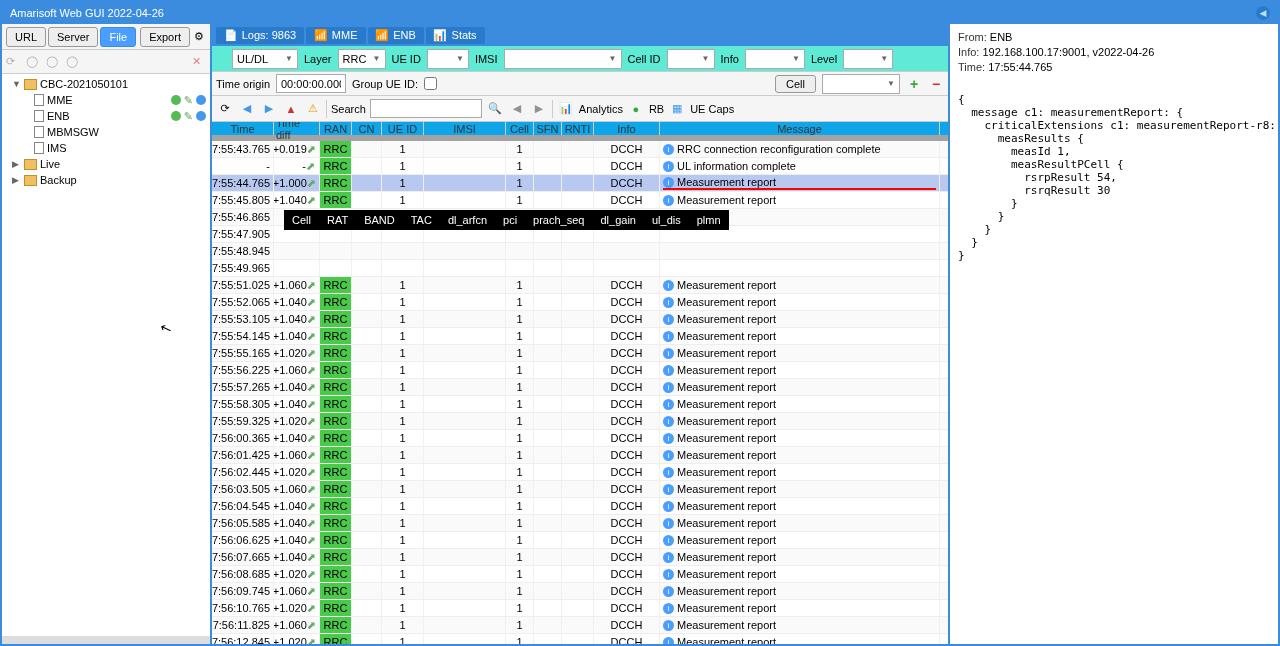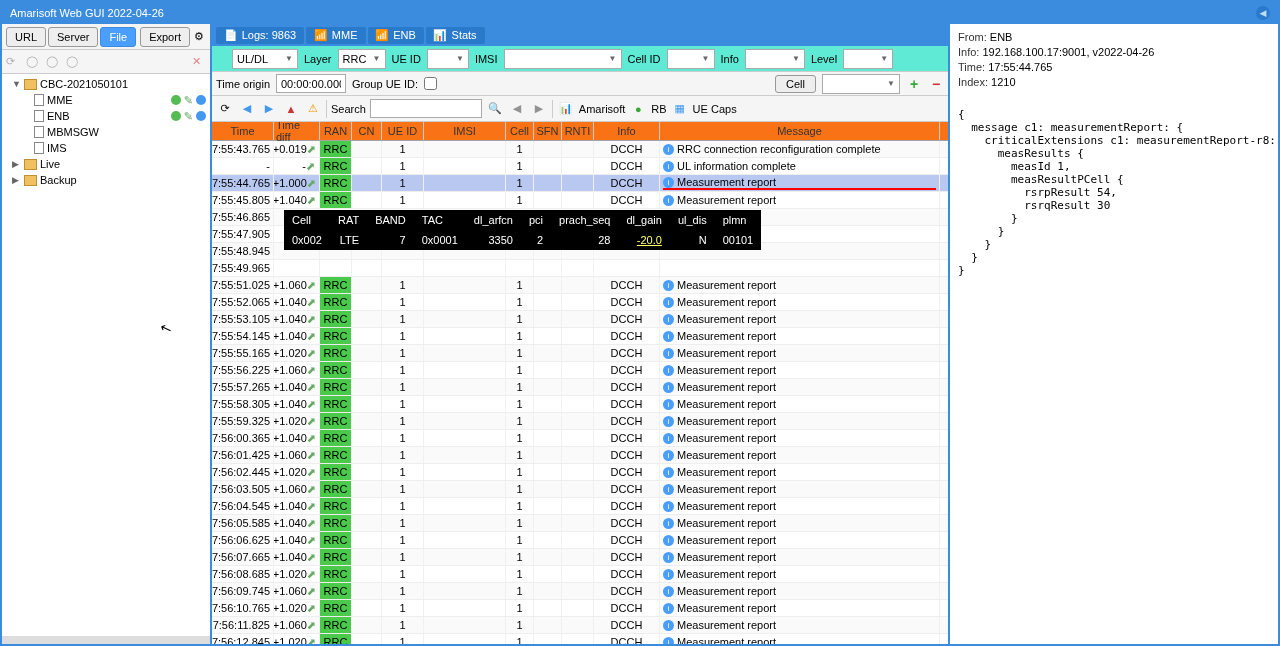--- a/index.html
+++ b/index.html
@@ -34,21 +34,21 @@
 .tab{display:flex;align-items:center;gap:4px;padding:2px 8px;color:#fff;font-size:11px;background:#2a7acc;border-radius:2px}
 .filter-row{height:26px;background:#5eead4;border-bottom:1px solid #ccc;display:flex;align-items:center;padding:0 20px;gap:6px}
 .combo{height:20px;border:1px solid #aaa;background:#fff;display:flex;align-items:center;padding:0 4px;font-size:11px}
 .combo .arr{margin-left:auto;font-size:8px;color:#666}
 .time-row{height:24px;background:#f5f5f5;border-bottom:1px solid #ccc;display:flex;align-items:center;padding:0 4px;gap:6px}
 .txt-in{height:19px;border:1px solid #aaa;background:#fff;padding:0 4px;font-size:11px}
 .btn{padding:2px 10px;border:1px solid #999;background:#eee;border-radius:3px;font-size:11px}
 .search-row{height:26px;background:#f5f5f5;border-bottom:1px solid #ccc;display:flex;align-items:center;padding:0 4px;gap:4px}
 .tb-ic{width:18px;height:18px;display:flex;align-items:center;justify-content:center;border:1px solid transparent}
 .grid{flex:1;overflow:auto;position:relative}
-.ghdr{display:flex;height:19px;background:#f97316;border-bottom:1px solid #a3a3a3;position:sticky;top:0}
+.ghdr{display:flex;height:19px;background:#0ea5e9;border-bottom:6px solid #a3a3a3;position:sticky;top:0}
 .gcol{border-right:1px solid #ccc;display:flex;align-items:center;justify-content:center;font-size:11px;color:#333;padding:0 2px}
 .grow{display:flex;height:17px;border-bottom:1px solid #eee}
 .grow:nth-child(odd){background:#fafafa}
 .grow.sel{background:#b8c8f0}
 .gcell{border-right:1px solid #f0f0f0;display:flex;align-items:center;font-size:11px;padding:0 3px;overflow:hidden;white-space:nowrap}
 .gcell.r{justify-content:flex-end}
 .gcell.c{justify-content:center}
 .ran-cell{background:#4bc94b;color:#000;justify-content:center;font-weight:500}
 .info-ic{width:11px;height:11px;border-radius:50%;background:#4a9eff;color:#fff;display:inline-flex;align-items:center;justify-content:center;font-size:8px;margin-right:3px}
 .arrow-ic{width:10px;color:#6a6}
@@ -214,21 +214,21 @@
         <span class="tb-ic" style="color:#c33">▲</span>
         <span class="tb-ic" style="color:#e90">⚠</span>
         <span style="width:1px;height:18px;background:#ccc"></span>
         <span>Search</span>
         <input class="txt-in" style="width: 112px;">
         <span class="tb-ic">🔍</span>
         <span class="tb-ic" style="opacity:.4">◀</span>
         <span class="tb-ic" style="opacity:.4">▶</span>
         <span style="width:1px;height:18px;background:#ccc"></span>
         <span class="tb-ic" style="color:#3a3">📊</span>
-        <span>Amarisoft</span>
+        <span>Analytics</span>
         <span class="tb-ic" style="color:#3a3">●</span>
         <span>RB</span>
         <span class="tb-ic" style="color:#49e">▦</span>
         <span>UE Caps</span>
       </div>
 
       <div class="grid">
         <div class="ghdr" id="ghdr">
             <div class="gcol" style="width: 62px;">Time</div>
             <div class="gcol" style="width: 46px;">Time diff</div>
@@ -800,44 +800,31 @@
                   <td class="l">RAT</td>
                   <td class="l">BAND</td>
                   <td class="l">TAC</td>
                   <td class="l">dl_arfcn</td>
                   <td class="l">pci</td>
                   <td class="l">prach_seq</td>
                   <td class="l">dl_gain</td>
                   <td class="l">ul_dis</td>
                   <td class="l">plmn</td>
                 </tr>
-                <tr>
-                  <td class="l">0x002</td>
-                  <td class="">LTE</td>
-                  <td class="">7</td>
-                  <td class="">0x0001</td>
-                  <td class="">3350</td>
-                  <td class="">2</td>
-                  <td class="">28</td>
-                  <td class=" hl">-20.0</td>
-                  <td class="">N</td>
-                  <td class="">00101</td>
-                </tr>
               </tbody>
             </table>
           </div>
       </div>
     </div>
 
     <div class="right">
       <div class="meta">
         <div><span class="lbl">From:</span> <span>ENB</span></div>
         <div><span class="lbl">Info:</span> <span>192.168.100.17:9001, v2022-04-26</span></div>
         <div><span class="lbl">Time:</span> <span>17:55:44.765</span></div>
-        <div><span class="lbl">Index:</span> <span>1210</span></div>
       </div>
       <div style="height:8px"></div>
       <div style="height:6px"></div>
       <pre>{
   message c1: measurementReport: {
     criticalExtensions c1: measurementReport-r8: {
       measResults {
         measId 1,
         measResultPCell {
           rsrpResult 54,

